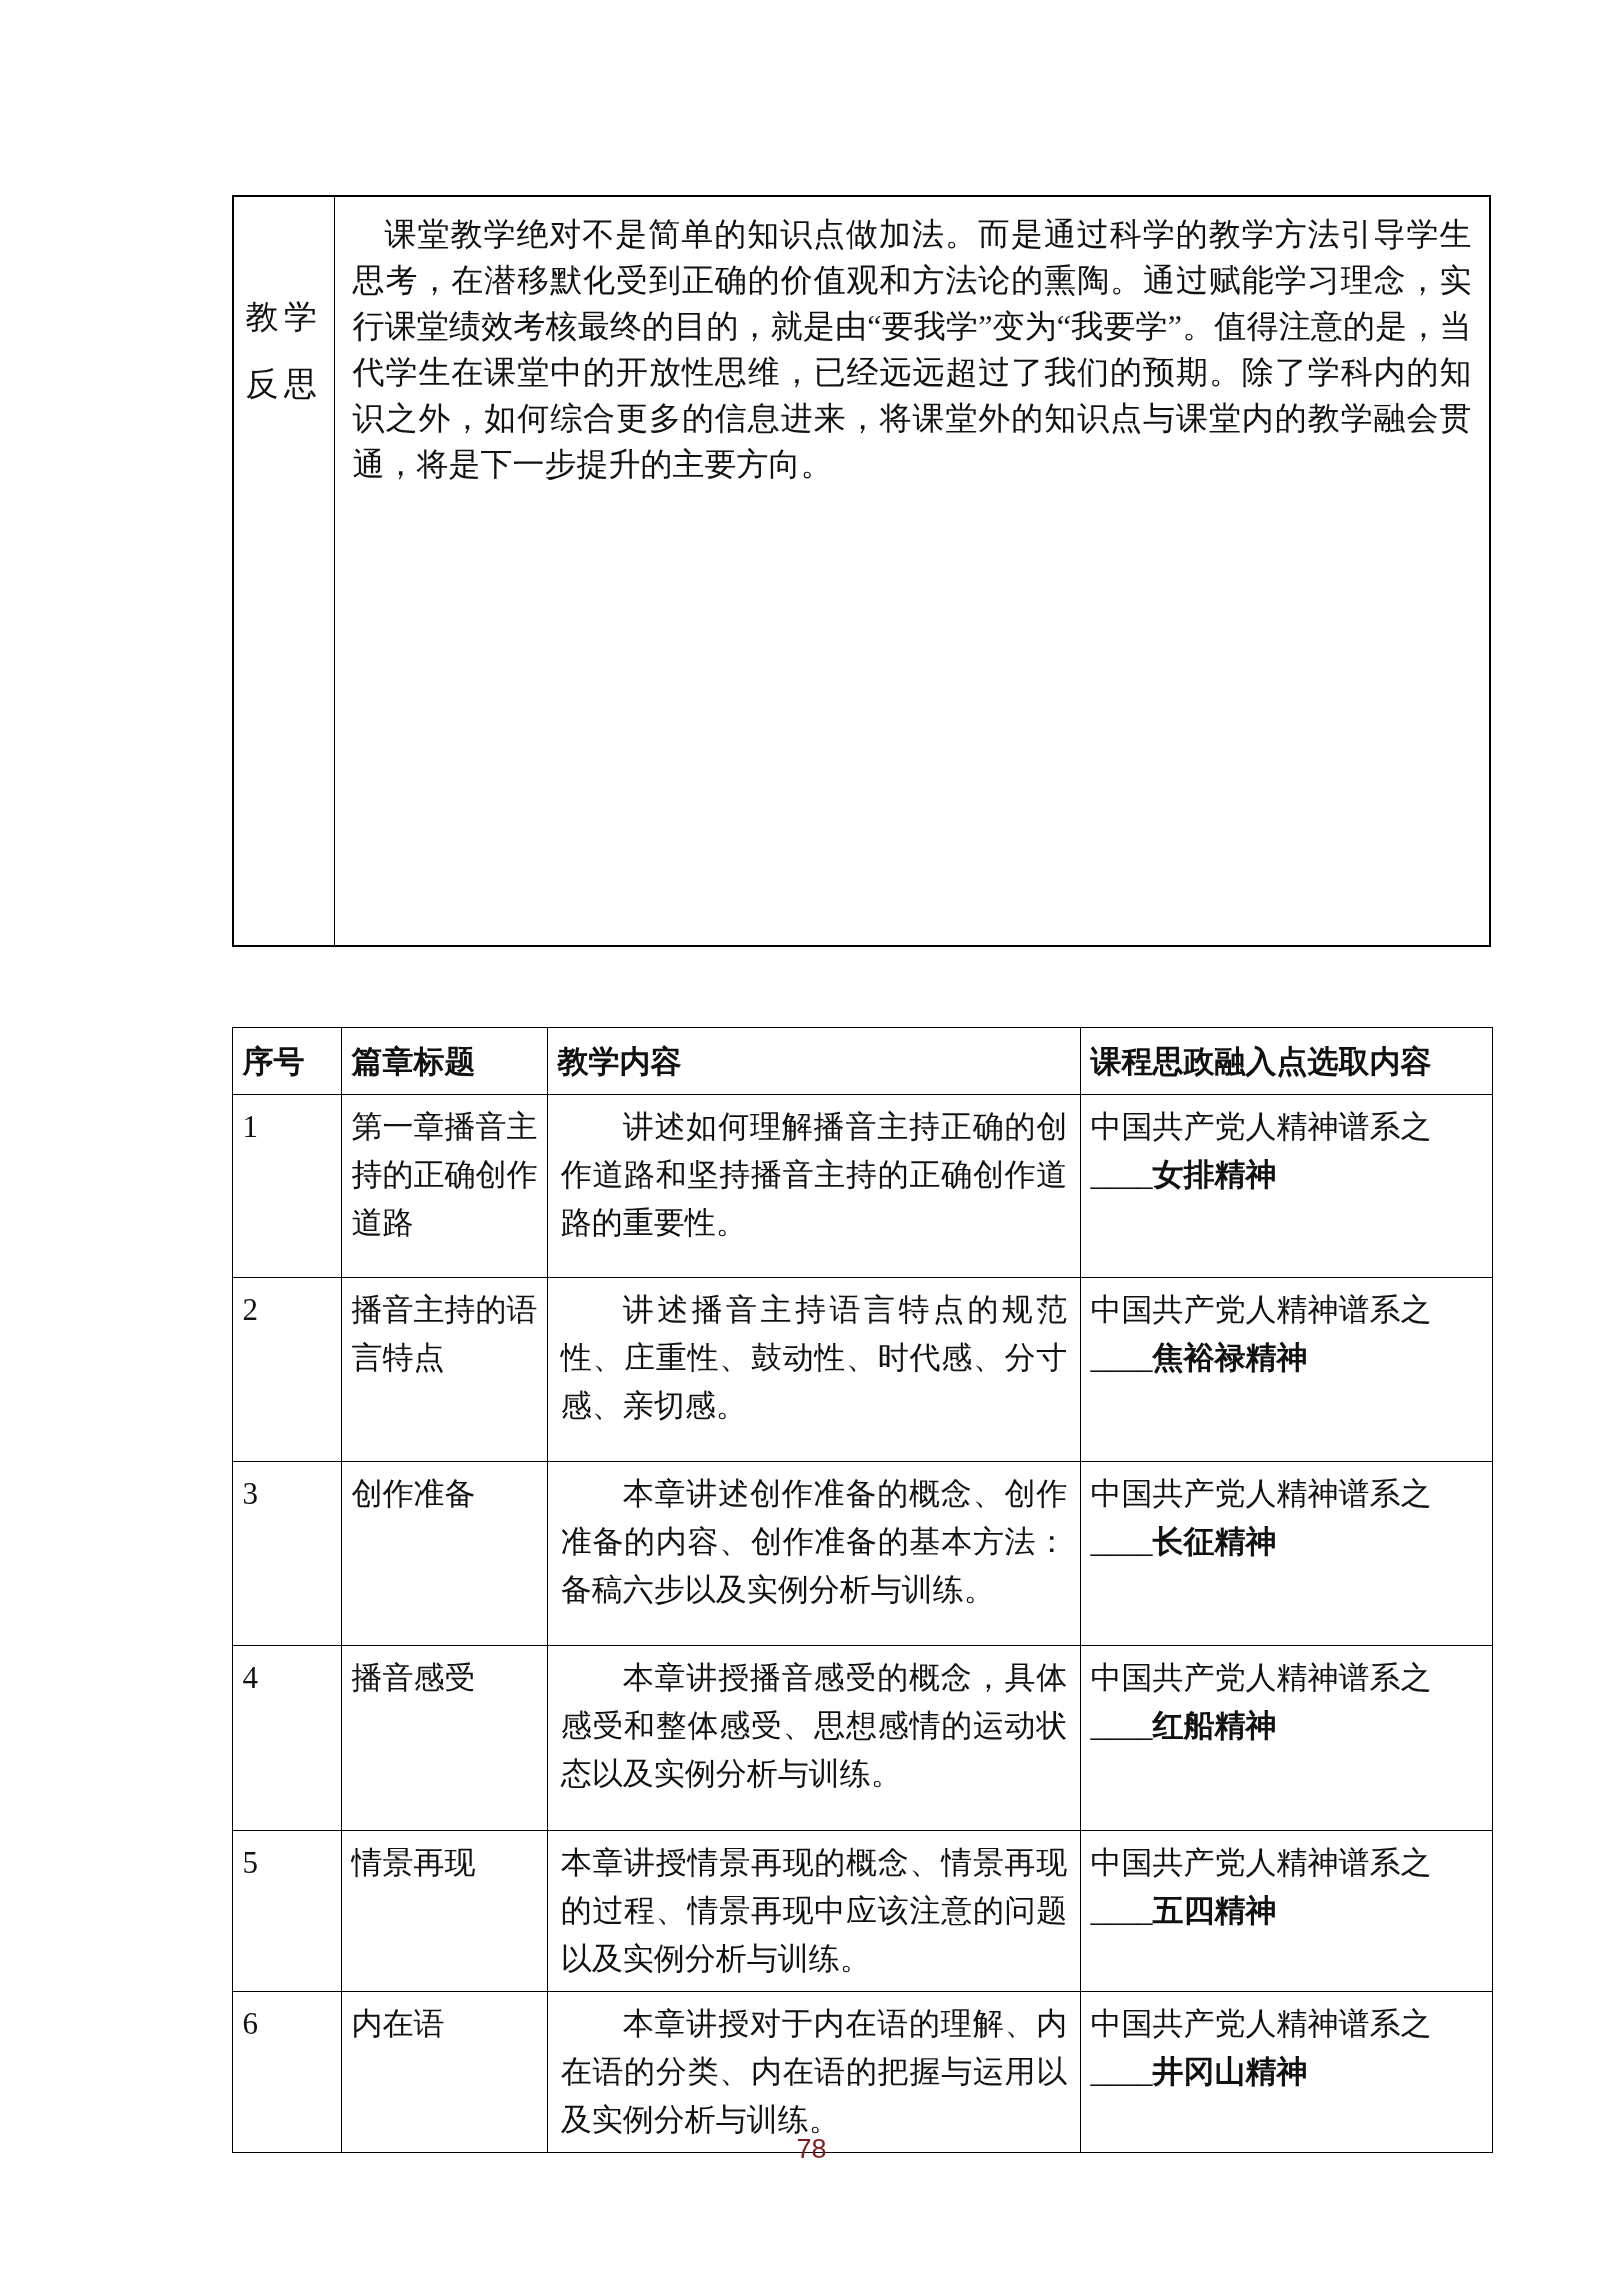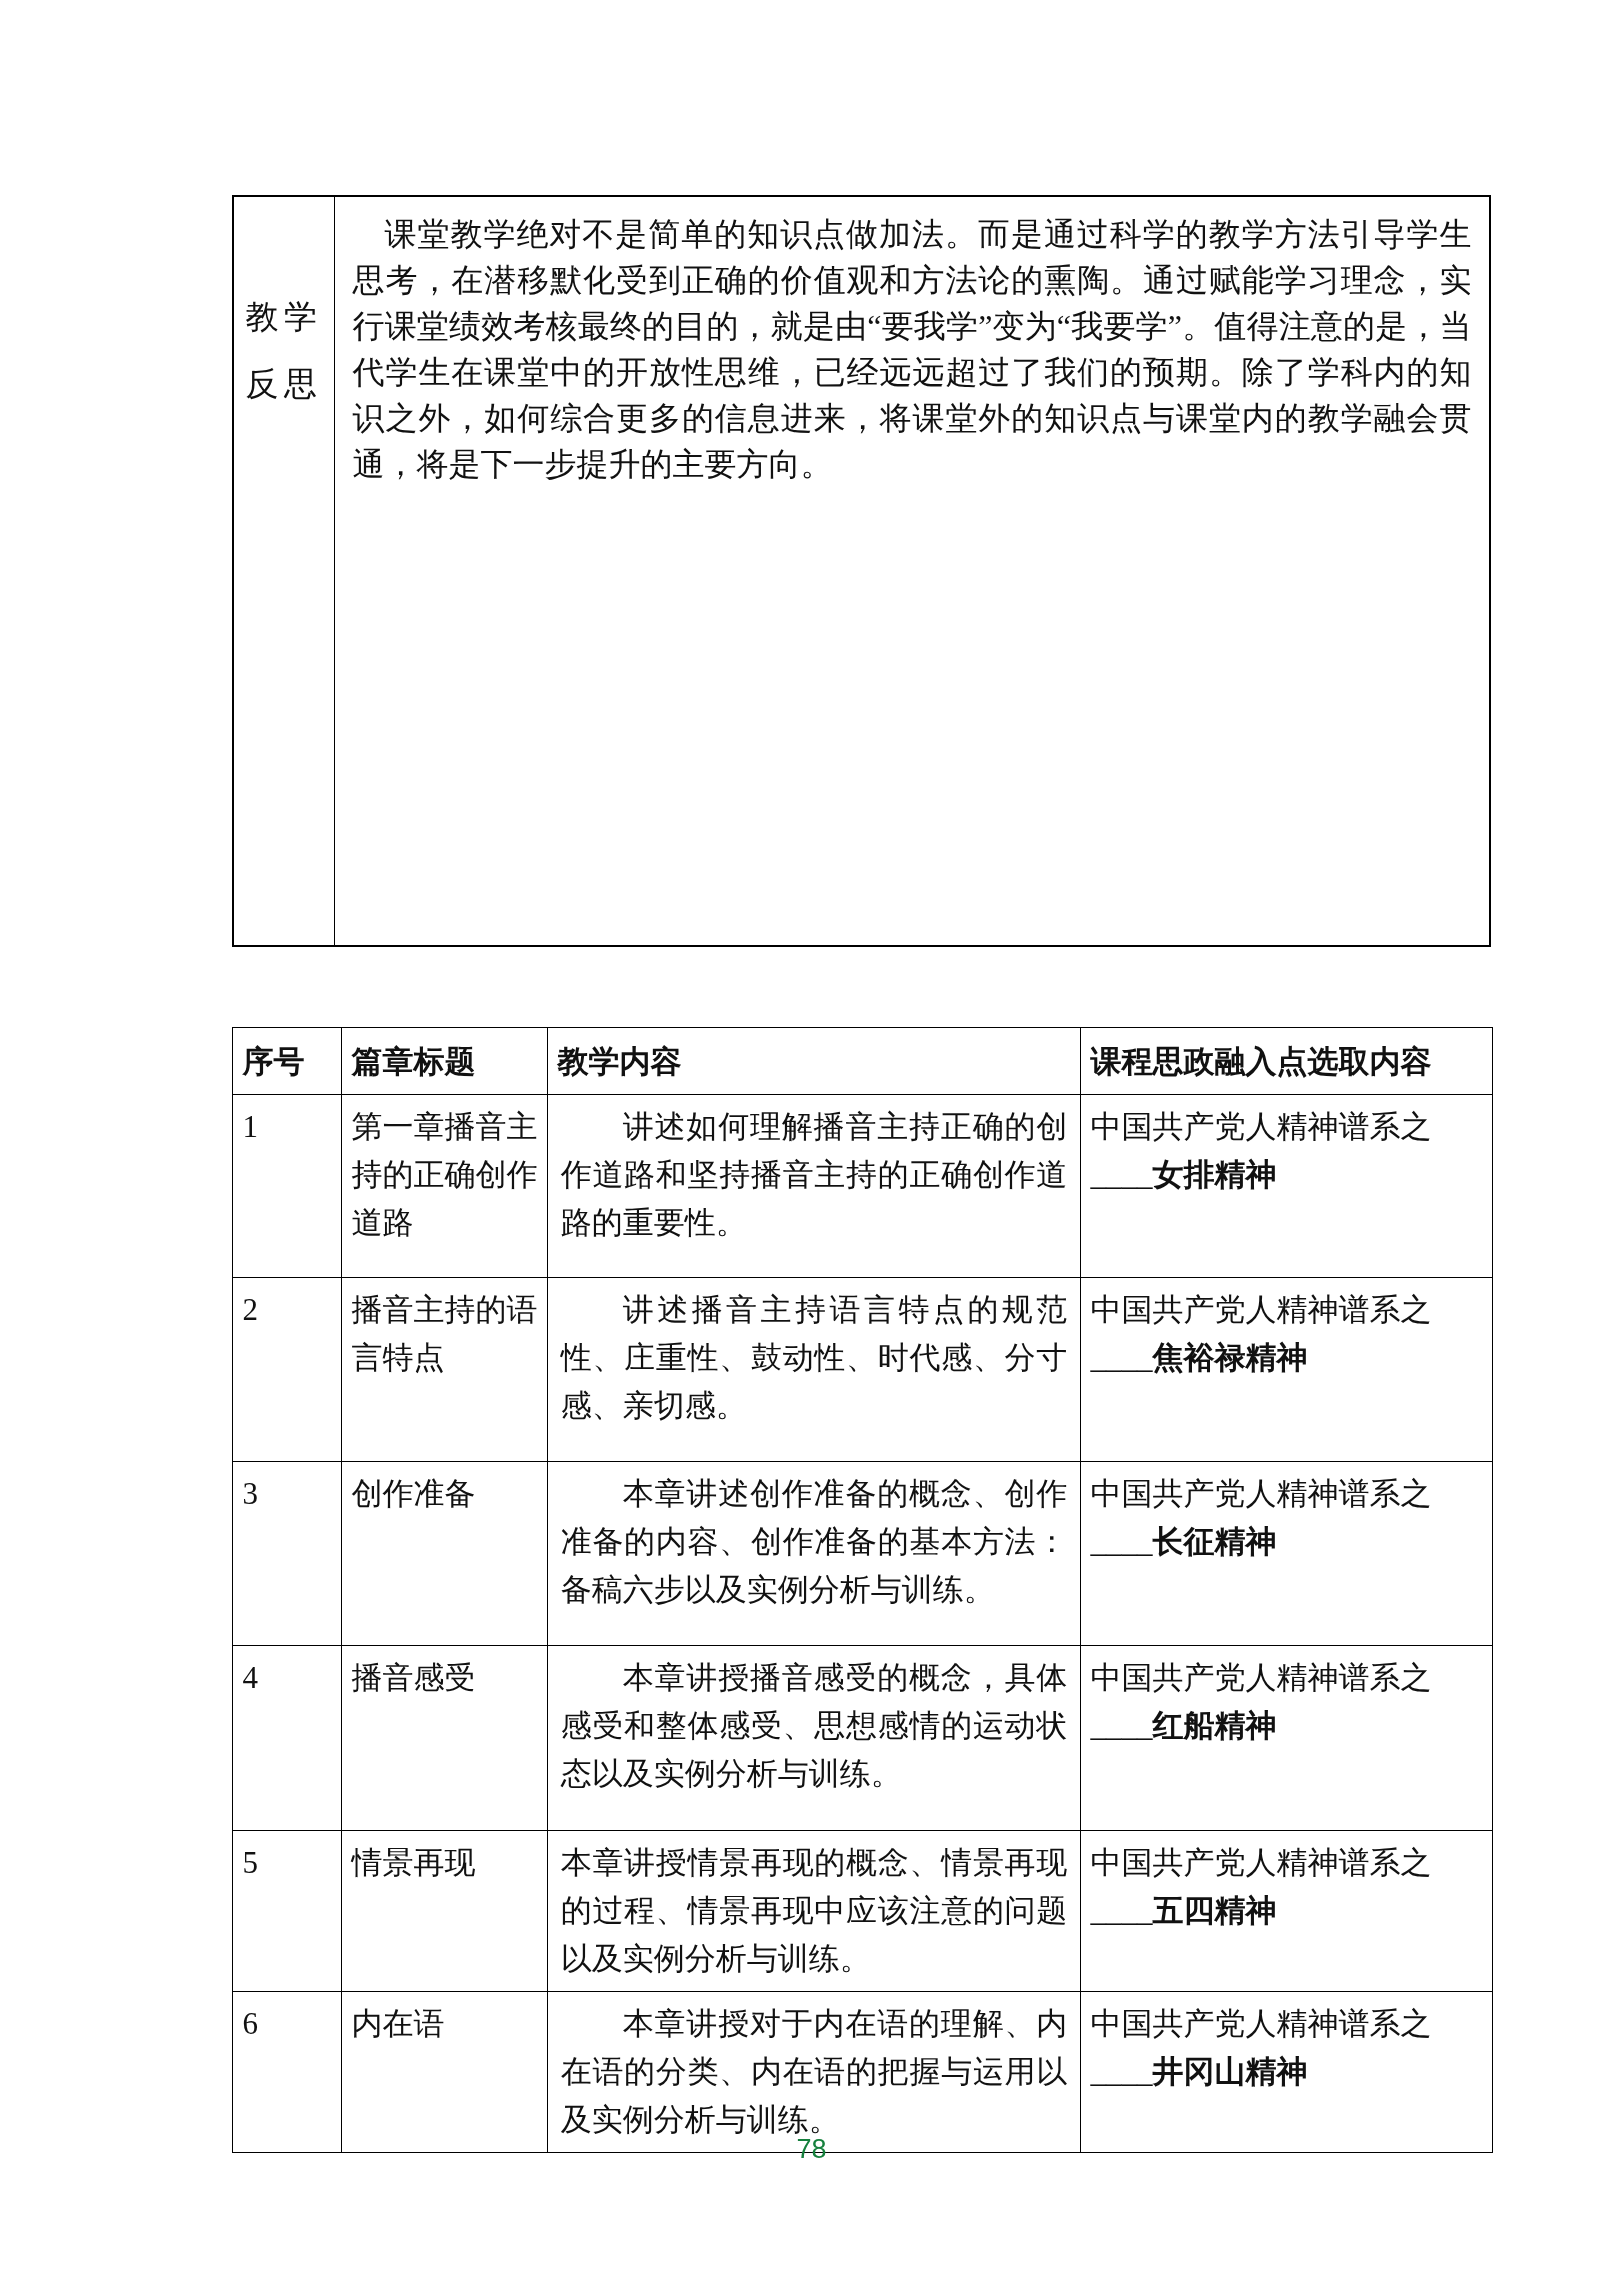--- a/index.html
+++ b/index.html
@@ -82,21 +82,21 @@
   .design td.chapter{text-align:justify;text-align-last:left;}
   .design td.spirit .prefix{display:block;}
   .design td.spirit .line2{display:block;white-space:nowrap;}
   .design td.spirit .blank{letter-spacing:0;}
   .design td.spirit .sname{font-weight:bold;}
   
   .page-number{
     position:absolute;left:0;top:2134px;width:100%;
     text-align:center;
     font-family:"Liberation Sans","DejaVu Sans",sans-serif;
-    font-size:27px;color:#15803d;
+    font-size:27px;color:#7f1d1d;
   }
 </style>
 </head>
 <body>
 
 <div class="page">
 
   <div class="reflection">
     <div class="label-cell">
       <span class="lab">教学</span>

